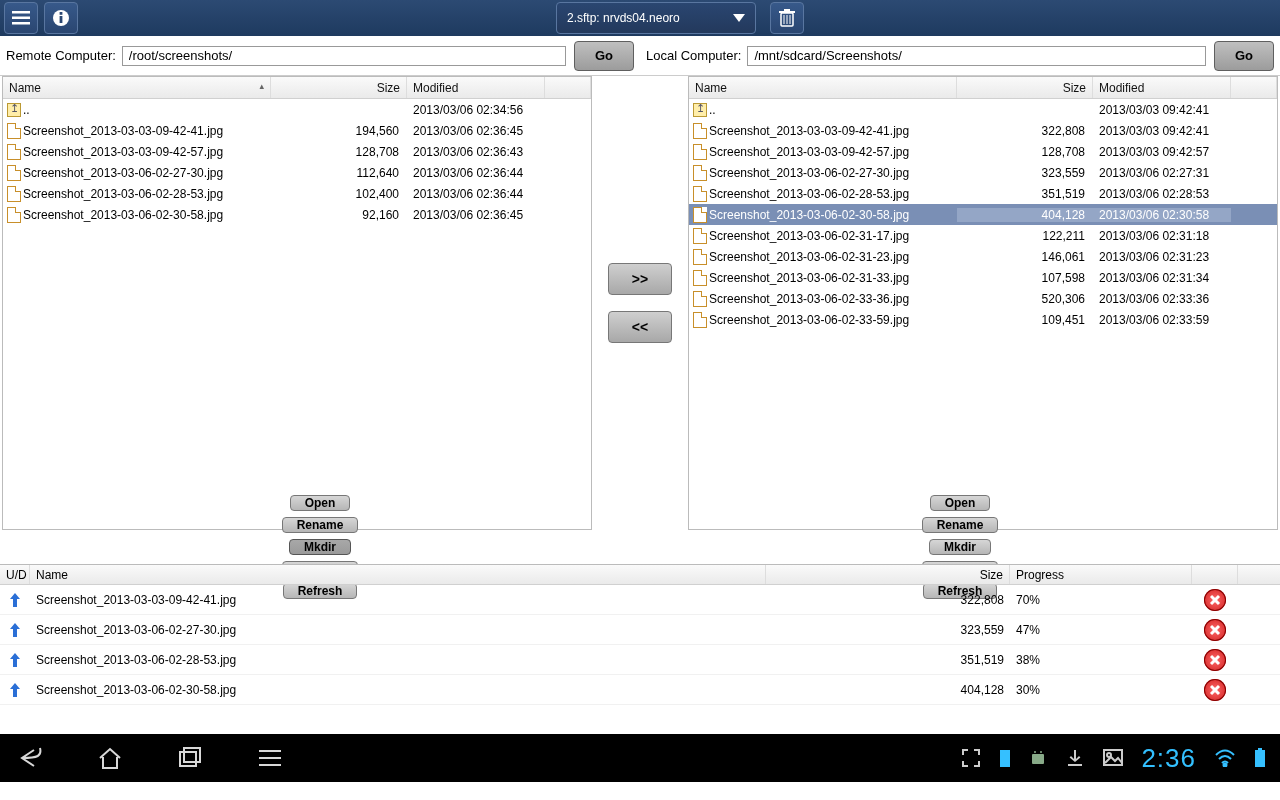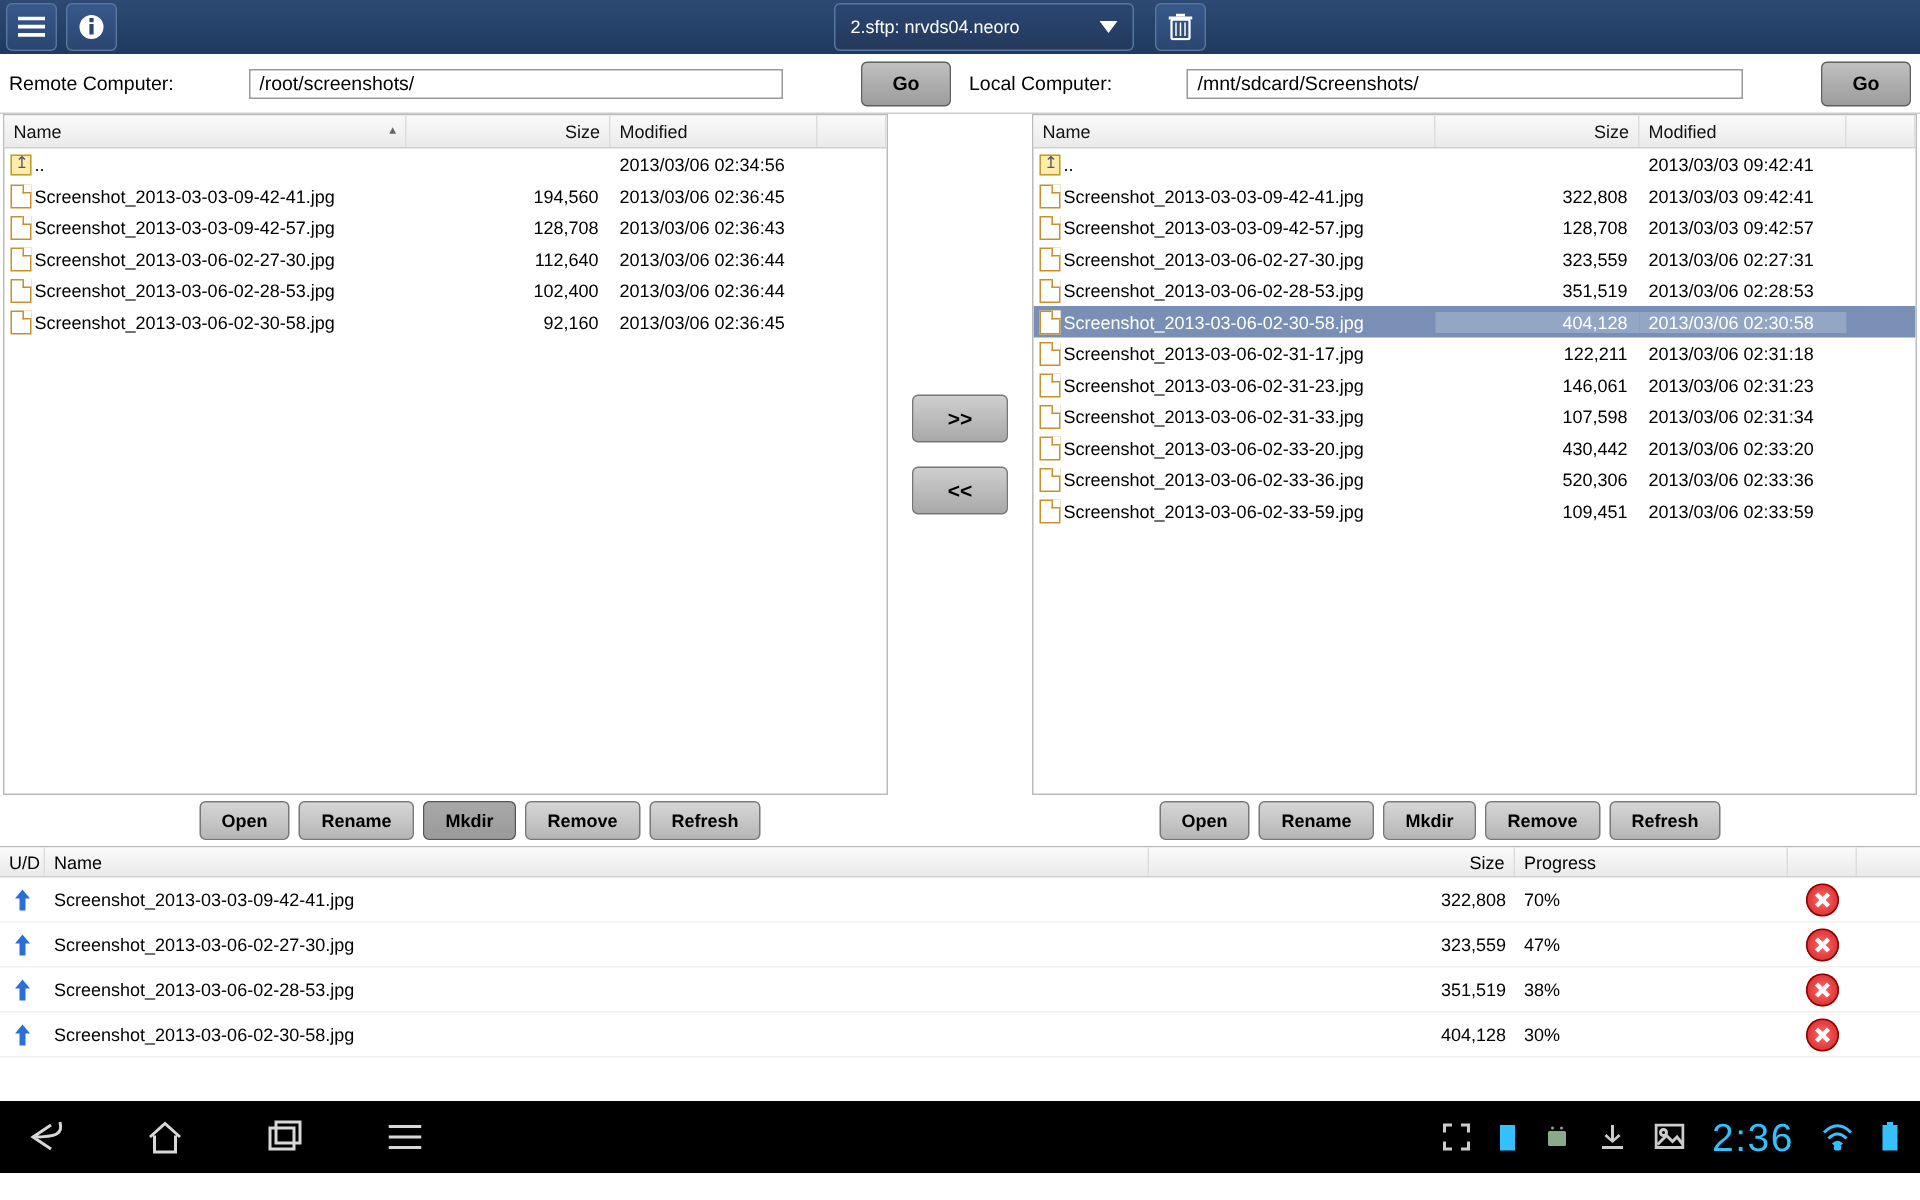--- a/index.html
+++ b/index.html
@@ -10,21 +10,21 @@
   .topbar .sq-btn { width:34px; height:32px; border:1px solid #5976a0; border-radius:4px; background:linear-gradient(#37598a,#2a4671); display:flex; align-items:center; justify-content:center; cursor:pointer; }
   .topbar .sq-btn svg { fill:#e8eef6; }
   .topbar .spacer { flex:1; }
   .topbar .conn-select { min-width:200px; height:32px; padding:0 30px 0 10px; color:#fff; background:linear-gradient(#2a4671,#23395c); border:1px solid #5976a0; border-radius:4px; position:relative; display:flex; align-items:center; cursor:pointer; }
   .topbar .conn-select .tri { position:absolute; right:10px; width:0; height:0; border-left:6px solid transparent; border-right:6px solid transparent; border-top:8px solid #fff; }
   .topbar-right { display:flex; align-items:center; gap:6px; margin-left:8px; }
   .go-btn { height:30px; padding:0 20px; border:1px solid #5f5f5f; border-radius:4px; background:linear-gradient(#bfbfbf,#9c9c9c); font-weight:bold; cursor:pointer; font-size:13px;}
 
   
   .pathrow { display:flex; height:40px; align-items:center; background:#fff; }
-  .pathrow .side { flex:1; display:flex; align-items:center; padding:0 6px;gap:44px; }
+  .pathrow .side { flex:1; display:flex; align-items:center; padding:0 6px; }
   .pathrow .side .lbl { font-size:13px; color:#000; padding-right:6px; white-space:nowrap; }
   .pathrow .side input { flex:1; height:20px; border:1px solid #999; padding:0 6px; font-size:13px; }
   .pathrow .side .go { margin-left:8px; }
 
   
   .main { display:flex; height:454px; }
   .pane { width:590px; display:flex; flex-direction:column; border:1px solid #bbb; margin:0 0 0 2px; background:#fff; }
   .pane.right { margin-left:0; margin-right:2px; }
   .middle { width:96px; display:flex; flex-direction:column; align-items:center; justify-content:center; gap:16px; }
 
@@ -42,21 +42,21 @@
   .row .ic { width:18px; display:flex; align-items:center; justify-content:center; padding-left:4px; }
   .row .nm { width:250px; padding-left:2px; white-space:nowrap; overflow:hidden; text-overflow:ellipsis; }
   .row .sz { width:136px; text-align:right; padding-right:8px; }
   .row .md { width:138px; padding-left:6px; }
   .row.sel .md, .row.sel .sz { background:#94a6c6; }
 
   .xfer-btn { width:64px; height:32px; border:1px solid #777; border-radius:4px; background:linear-gradient(#cfcfcf,#a8a8a8); font-weight:bold; font-size:14px; cursor:pointer; }
 
   
   .actions-row { display:flex; height:34px; }
-  .actions-half { width:640px; display:flex; align-items:center; justify-content:center; gap:6px; }
+  .actions-half { width:640px; display:flex; align-items:center; justify-content:center; gap:6px;flex-direction:column; }
   .act-btn { height:26px; padding:0 14px; border:1px solid #777; border-radius:4px; background:linear-gradient(#d6d6d6,#b6b6b6); font-size:12px; font-weight:bold; cursor:pointer; }
   .act-btn.pressed { background:linear-gradient(#a8a8a8,#9a9a9a); border-color:#555; }
 
   
   .queue { height:174px; border-top:1px solid #bbb; display:flex; flex-direction:column; }
   .queue .qhdr { display:flex; height:20px; background:linear-gradient(#fafafa,#eaeaea); border-bottom:1px solid #d0d0d0; font-size:12px; }
   .queue .qhdr .qc { padding:3px 6px; border-right:1px solid #ddd; }
   .qud { width:30px; text-align:center;}
   .qname { width:736px; }
   .qsize { width:244px; text-align:right; }
@@ -282,28 +282,20 @@
               <span class="ficon"></span>
             </div>
       <div class="nm">Screenshot_2013-03-06-02-31-33.jpg</div>
       <div class="sz">107,598</div>
       <div class="md">2013/03/06 02:31:34</div>
           </div>
           <div class="row">
       <div class="ic">
               <span class="ficon"></span>
             </div>
-      <div class="nm">Screenshot_2013-03-06-02-33-20.jpg</div>
-      <div class="sz">430,442</div>
-      <div class="md">2013/03/06 02:33:20</div>
-          </div>
-          <div class="row">
-      <div class="ic">
-              <span class="ficon"></span>
-            </div>
       <div class="nm">Screenshot_2013-03-06-02-33-36.jpg</div>
       <div class="sz">520,306</div>
       <div class="md">2013/03/06 02:33:36</div>
           </div>
           <div class="row">
       <div class="ic">
               <span class="ficon"></span>
             </div>
       <div class="nm">Screenshot_2013-03-06-02-33-59.jpg</div>
       <div class="sz">109,451</div>

